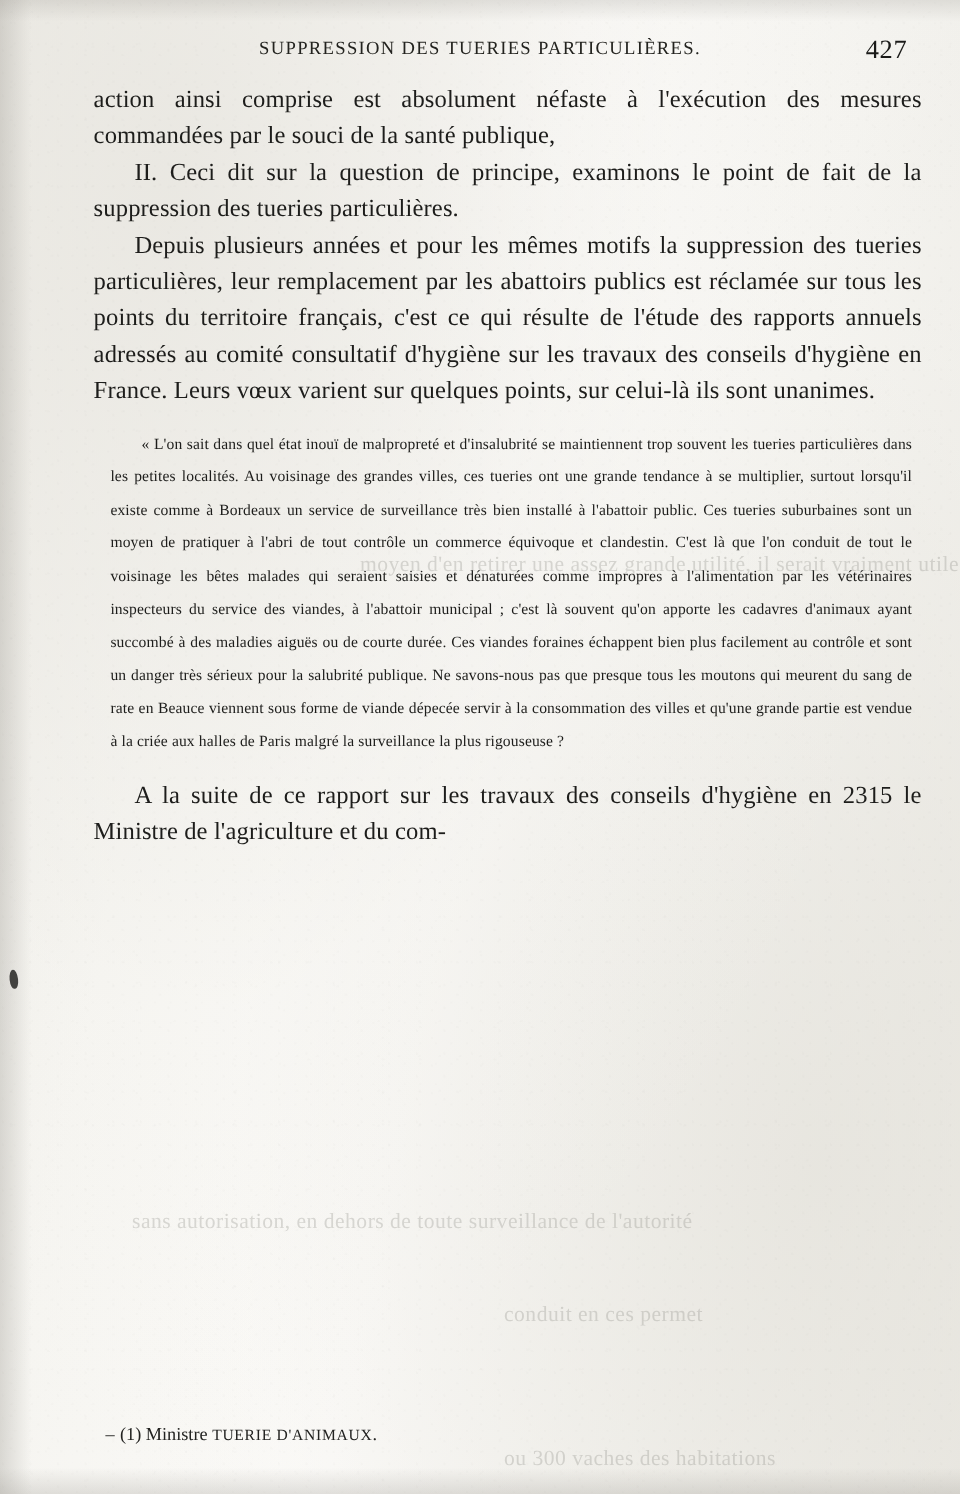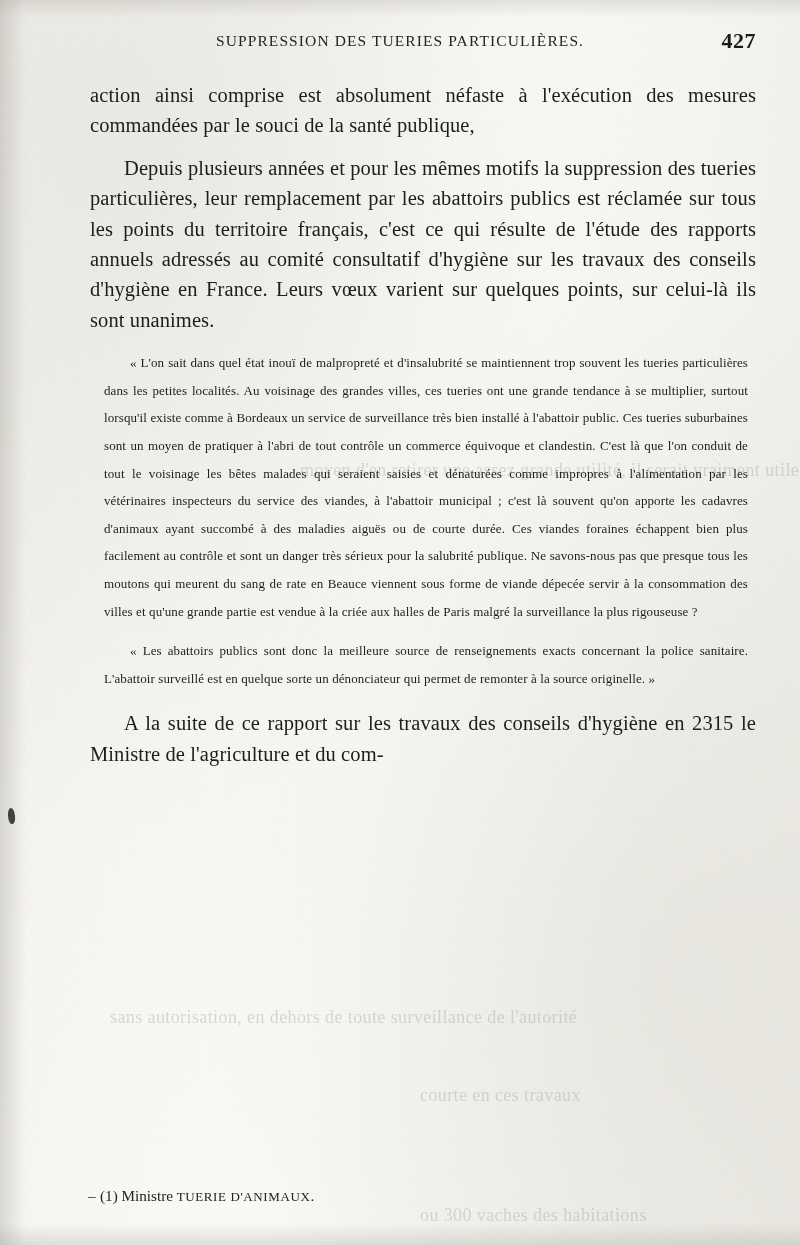--- a/index.html
+++ b/index.html
@@ -60,34 +60,34 @@
     font-variant: small-caps;
     text-transform: uppercase;
     color: #23231f;
     font-family: "Liberation Serif", serif;
   }
   .rh-page {
     position: absolute;
     right: 44px;
     top: -4px;
     font-size: 22px;
-    font-weight: bold;
+    font-weight: normal;
     color: #1a1a18;
     letter-spacing: 0.5px;
   }
 
   
   .body-block {
     position: absolute;
     left: 78px;
     width: 690px;
     top: 68px;
   }
   p {
-    margin: 12px;
+    margin: 0;
     font-size: 20.5px;
     line-height: 30.4px;
     text-align: justify;
     text-align-last: left;
     color: #1d1d1b;
     letter-spacing: 0.1px;
   }
   p.indent { text-indent: 34px; }
   p.noindent { text-indent: 0; }
 
@@ -174,38 +174,38 @@
 <body>
 
 <div class="page"></div>
 <div class="grain"></div>
 <div class="edge-shadow-left"></div>
 <div class="edge-shadow-top"></div>
 <div class="edge-shadow-bottom"></div>
 
 <div class="bleed" style="left:300px; top:460px;">moyen d'en retirer une assez grande utilité, il serait vraiment utile</div>
 <div class="bleed" style="left:110px; top:1007px;">sans autorisation, en dehors de toute surveillance de l'autorité</div>
-<div class="bleed" style="left:420px; top:1085px;">courte en ces travaux</div>
+<div class="bleed" style="left:420px; top:1085px;">conduit en ces permet</div>
 <div class="bleed" style="left:420px; top:1205px;">ou 300 vaches des habitations</div>
 <div class="ink-blot"></div>
 
 <div class="content">
 
   <div class="running-head">
     <div class="rh-title">Suppression des tueries particulières.</div>
     <div class="rh-page">427</div>
   </div>
 
   <div class="body-block">
     <p class="noindent">action ainsi comprise est absolument néfaste à l'exécution des mesures commandées par le souci de la santé publique,</p>
+    <p class="indent">II. Ceci dit sur la question de principe, examinons le point de fait de la suppression des tueries particulières.</p>
     <p class="indent">Depuis plusieurs années et pour les mêmes motifs la suppression des tueries particulières, leur remplacement par les abattoirs publics est réclamée sur tous les points du territoire français, c'est ce qui résulte de l'étude des rapports annuels adressés au comité consultatif d'hygiène sur les travaux des conseils d'hygiène en France. Leurs vœux varient sur quelques points, sur celui-là ils sont unanimes.</p>
 
     <div class="quote-block">
       <p>« L'on sait dans quel état inouï de malpropreté et d'insalubrité se maintiennent trop souvent les tueries particulières dans les petites localités. Au voisinage des grandes villes, ces tueries ont une grande tendance à se multiplier, surtout lorsqu'il existe comme à Bordeaux un service de surveillance très bien installé à l'abattoir public. Ces tueries suburbaines sont un moyen de pratiquer à l'abri de tout contrôle un commerce équivoque et clandestin. C'est là que l'on conduit de tout le voisinage les bêtes malades qui seraient saisies et dénaturées comme impropres à l'alimentation par les vétérinaires inspecteurs du service des viandes, à l'abattoir municipal ; c'est là souvent qu'on apporte les cadavres d'animaux ayant succombé à des maladies aiguës ou de courte durée. Ces viandes foraines échappent bien plus facilement au contrôle et sont un danger très sérieux pour la salubrité publique. Ne savons-nous pas que presque tous les moutons qui meurent du sang de rate en Beauce viennent sous forme de viande dépecée servir à la consommation des villes et qu'une grande partie est vendue à la criée aux halles de Paris malgré la surveillance la plus rigouseuse ?</p>
-      <p>« Les abattoirs publics sont donc la meilleure source de renseignements exacts concernant la police sanitaire. L'abattoir surveillé est en quelque sorte un dénonciateur qui permet de remonter à la source originelle. »</p>
     </div>
 
     <div class="after-quote">
       <p class="indent">A la suite de ce rapport sur les travaux des conseils d'hygiène en 2315 le Ministre de l'agriculture et du com-</p>
     </div>
   </div>
 
   <div class="footnote">
     <span class="fn-dash">–</span><span>(1)</span>
     <span>Ministre</span>

